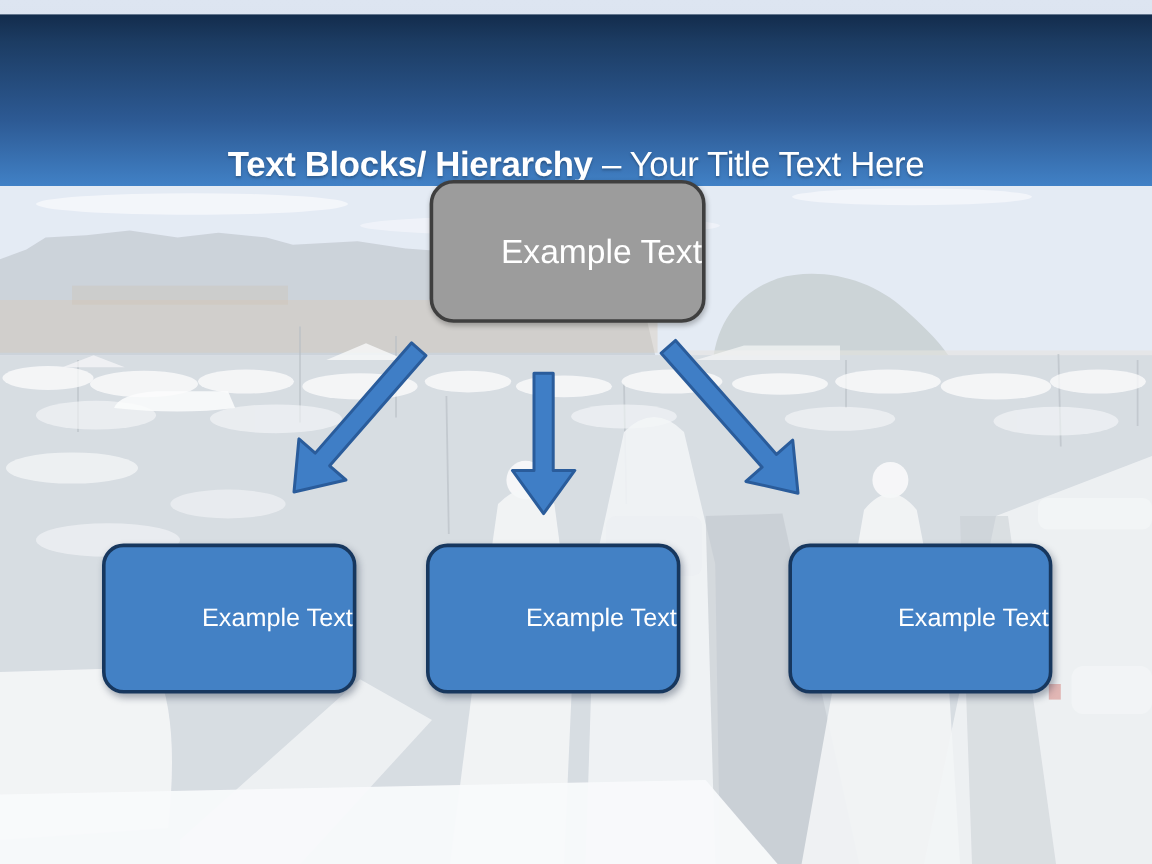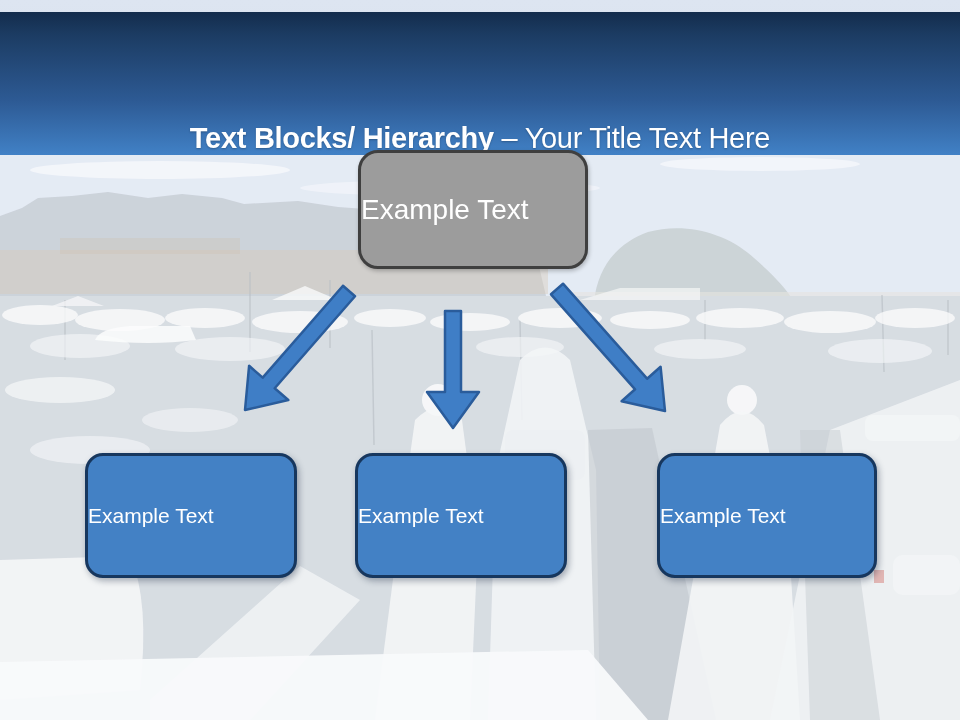--- a/index.html
+++ b/index.html
@@ -35,21 +35,21 @@
     text-shadow: 0 1px 2px rgba(0,0,0,0.25);
   }
   .title .bold { font-weight: bold; }
   .title .reg  { font-weight: normal; }
   
   .box {
     position: absolute;
     box-sizing: border-box;
     display: flex;
     align-items: center;
-    justify-content: flex-start;
+    justify-content: flex-end;
     color: #ffffff;
     text-align: center;
     cursor: default;
   }
   .root-box {
     left: 358px; top: 150px;
     width: 230px; height: 119px;
     background: #9c9c9c;
     border: 3px solid #3f3f3f;
     border-radius: 20px;

